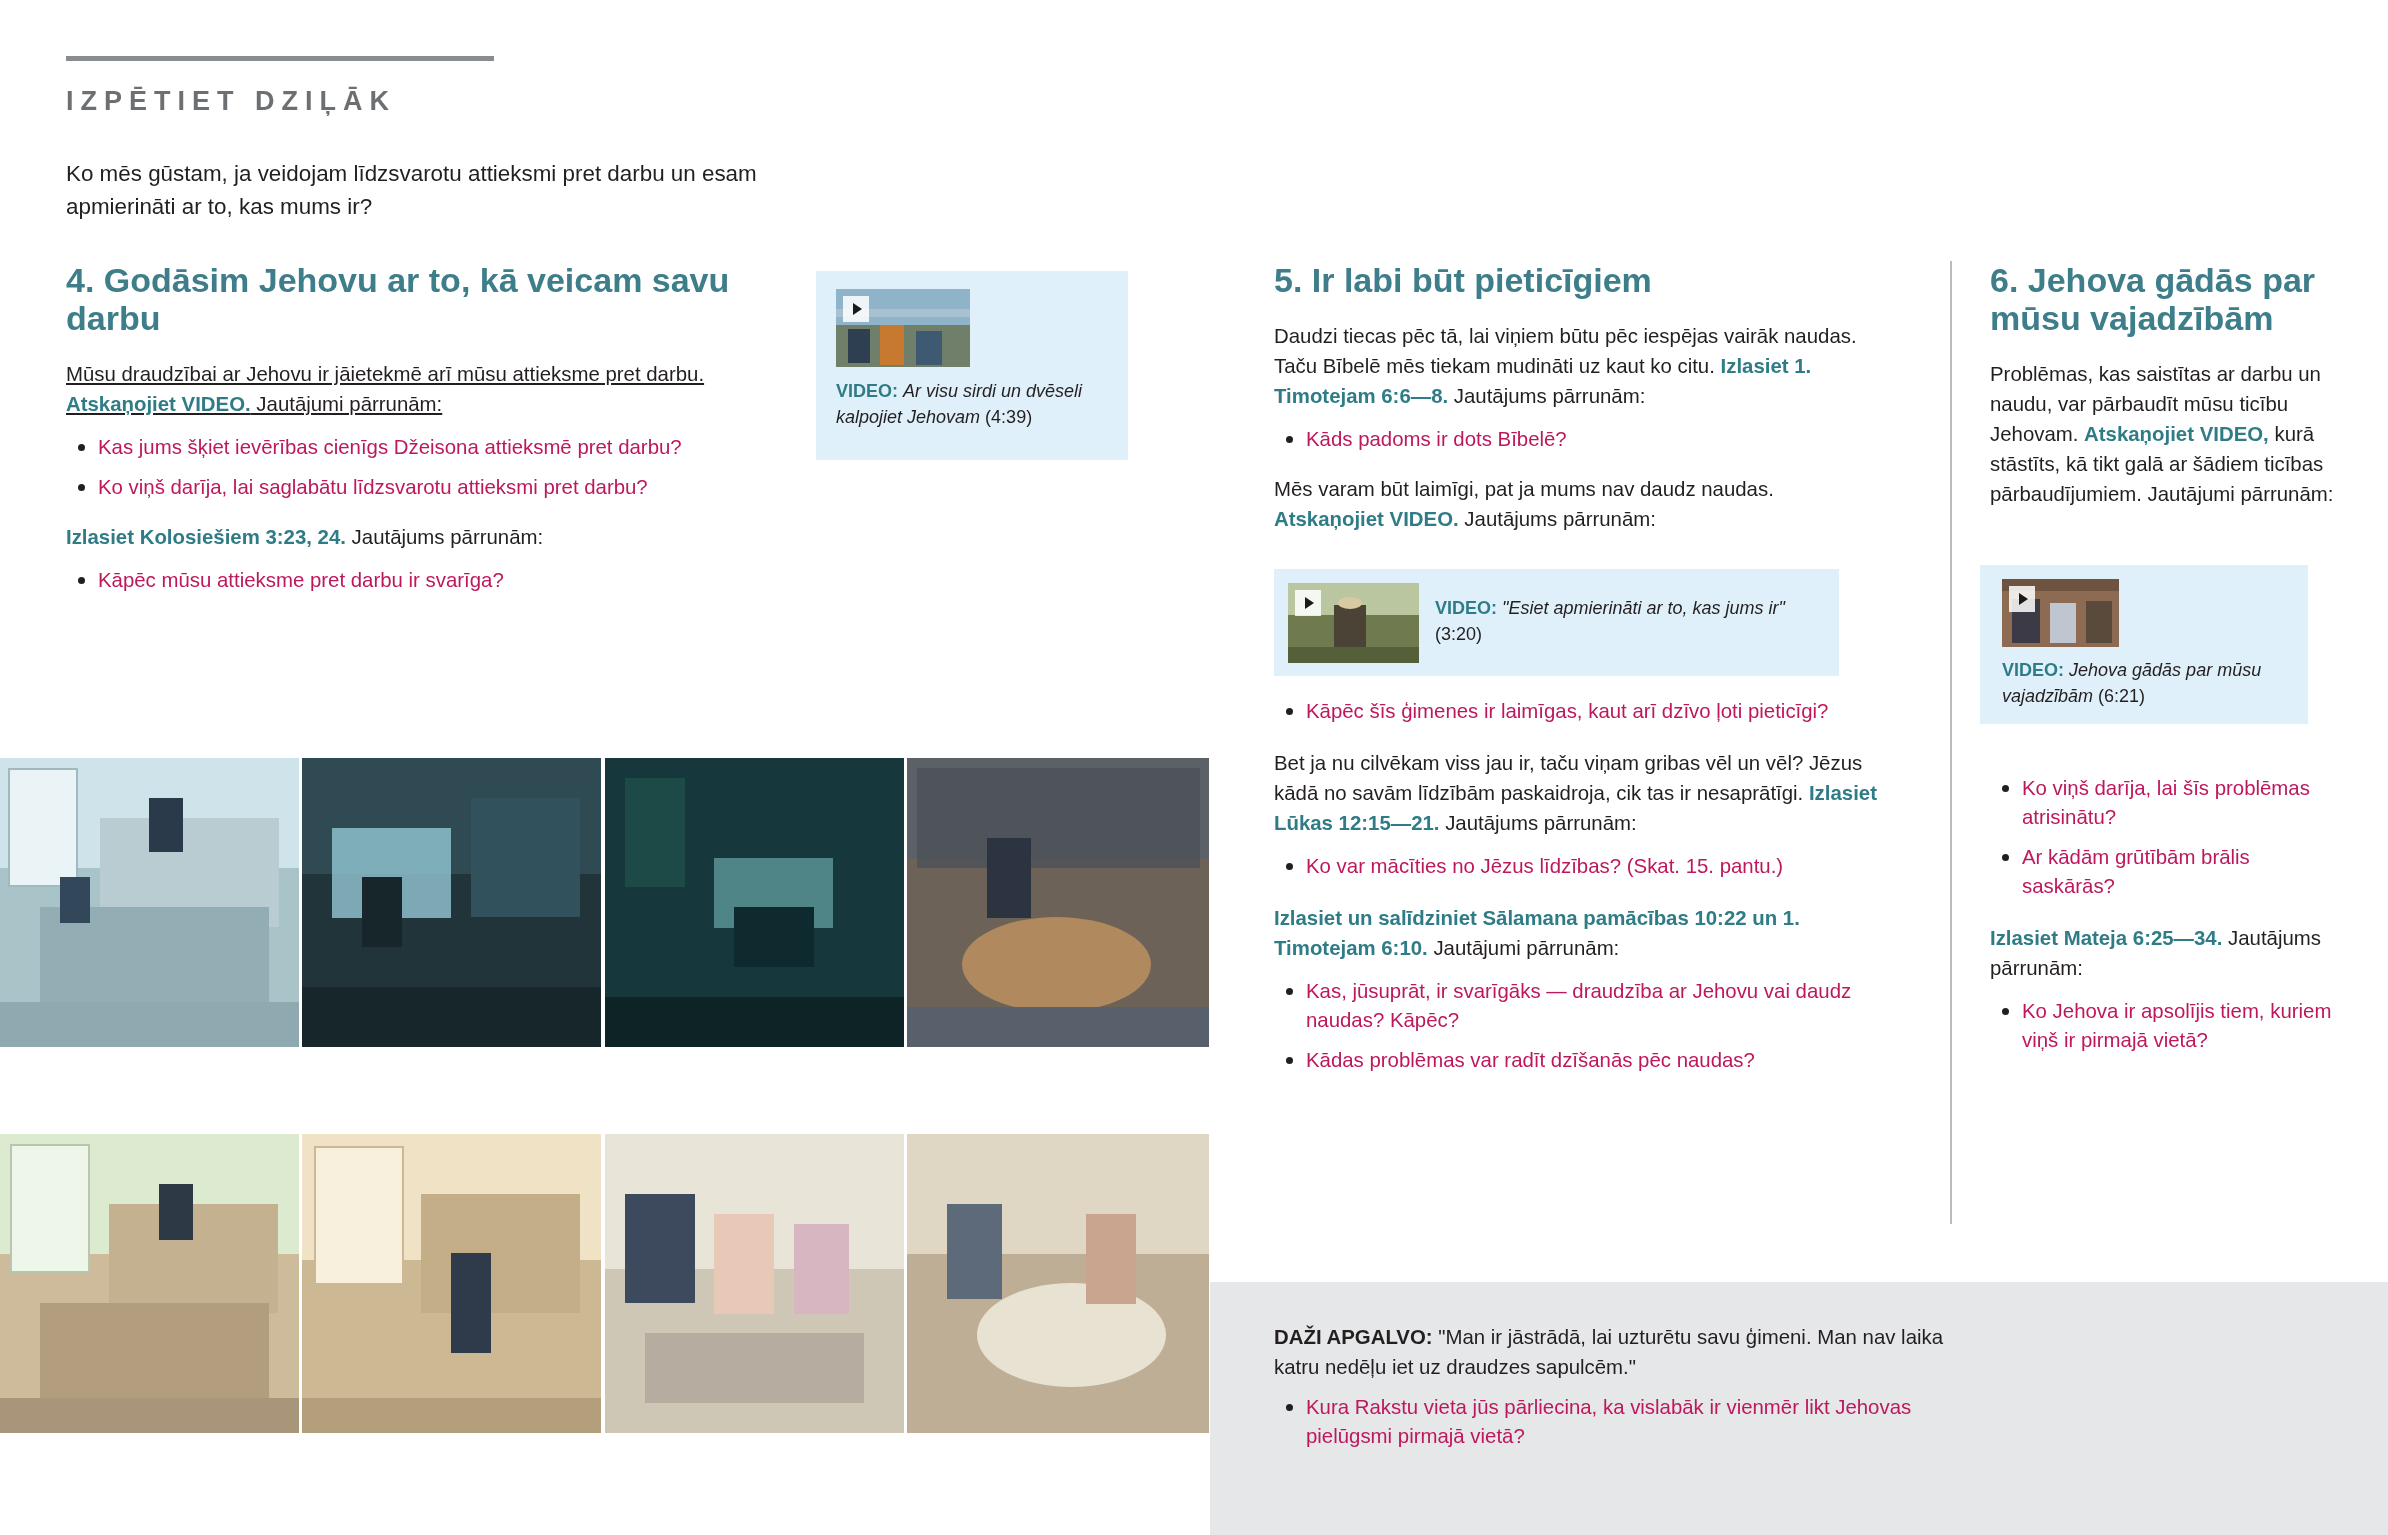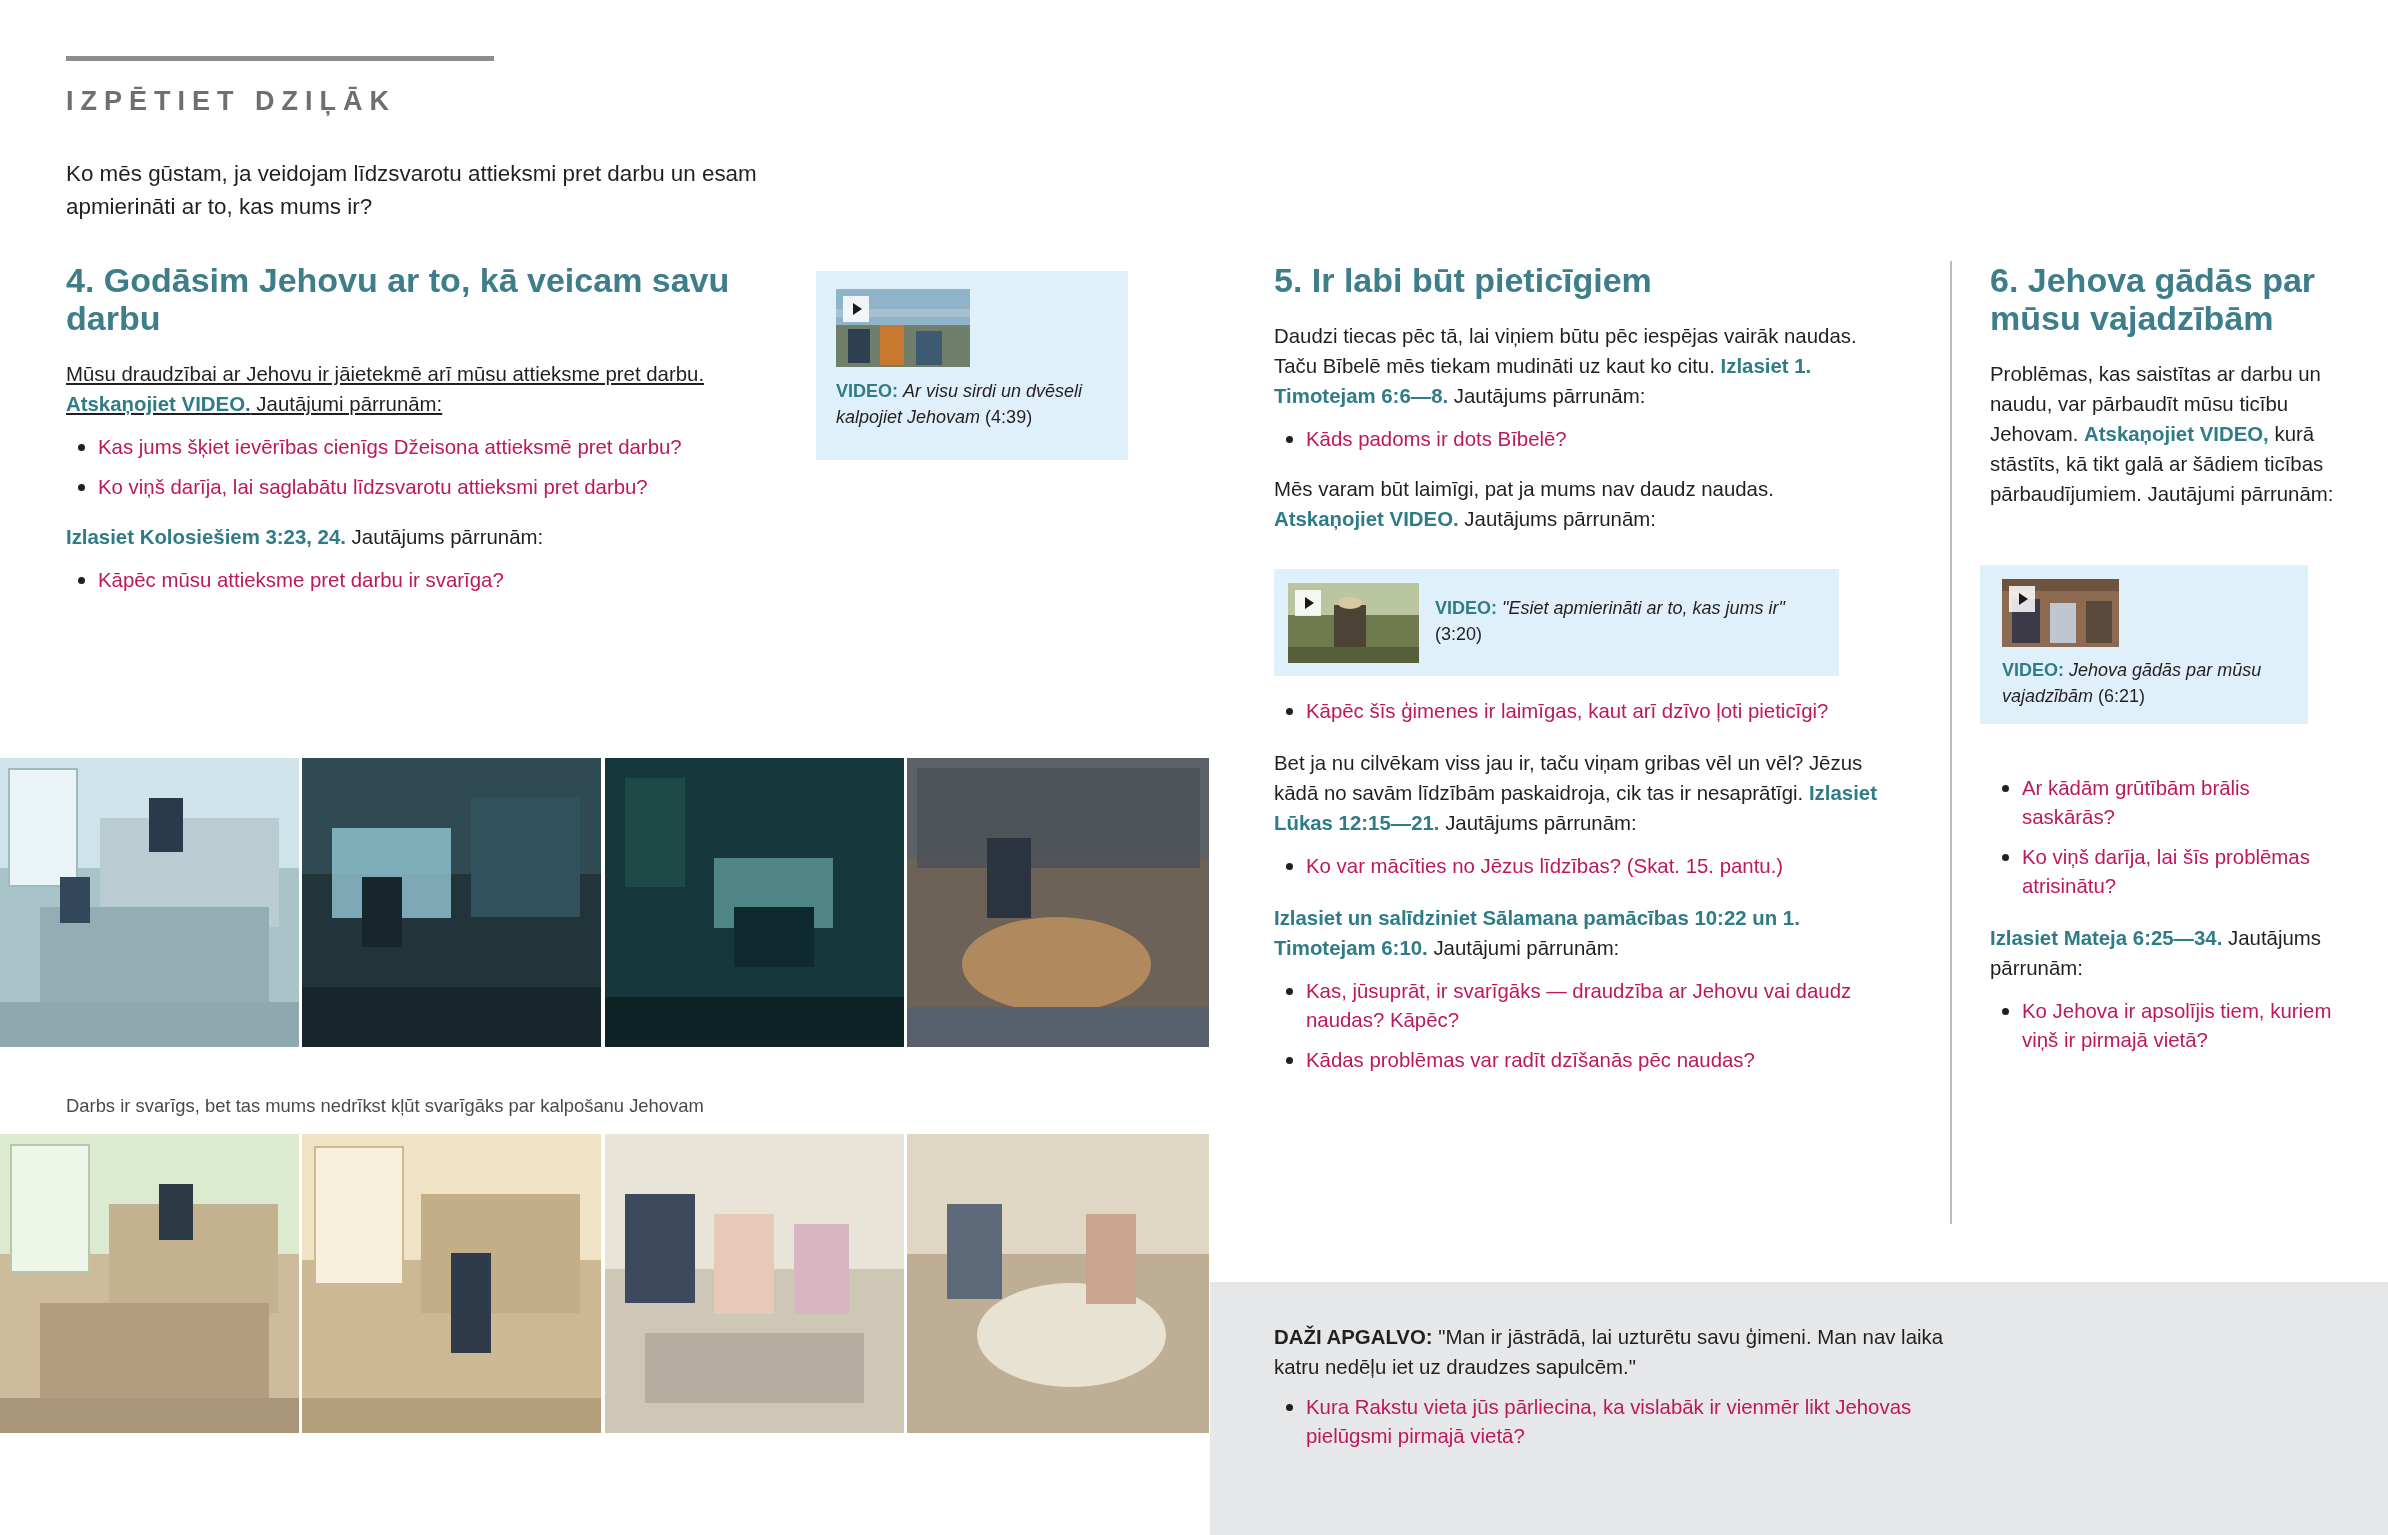--- a/index.html
+++ b/index.html
@@ -150,21 +150,20 @@
       <div class="fg" style="left:0; top:239px; width:299px; height:50px; background:#0d2326;"></div>
     </div>
     <div class="tile" style="left:907px; top:0; width:302px; height:289px; background:linear-gradient(#5b6166 0 35%, #6c6257 35% 100%);">
       <div class="fg" style="left:10px; top:10px; width:283px; height:100px; background:#4c5157; opacity:.8;"></div>
       <div class="fg" style="left:55px; top:159px; width:189px; height:95px; border-radius:50%; background:#b08a5e;"></div>
       <div class="fg" style="left:80px; top:80px; width:44px; height:80px; background:#2b3440;"></div>
       <div class="fg" style="left:0; top:249px; width:302px; height:40px; background:#58616b;"></div>
     </div>
   </div>
 
-  <div class="caption-img" style="left:66px; top:1095px; width:846px;">Darbs ir svarīgs, bet tas mums nedrīkst kļūt svarīgāks par kalpošanu Jehovam</div>
 
   <div class="illus" style="left:0px; top:1134px; width:1210px; height:299px;">
     <div class="tile" style="left:0; top:0; width:299px; height:299px; background:linear-gradient(#dcead0 0 40%, #cdbb9b 40% 100%);">
       <div class="fg" style="left:10px; top:10px; width:80px; height:129px; background:#eef6e9; border:2px solid #b9c6ad;"></div>
       <div class="fg" style="left:109px; top:70px; width:169px; height:109px; background:#c3b190;"></div>
       <div class="fg" style="left:40px; top:169px; width:229px; height:100px; background:#b29e7e;"></div>
       <div class="fg" style="left:159px; top:50px; width:34px; height:56px; background:#2d3a46;"></div>
       <div class="fg" style="left:0; top:264px; width:299px; height:35px; background:#a8957a;"></div>
     </div>
     <div class="tile" style="left:302px; top:0; width:299px; height:299px; background:linear-gradient(#f0e2c4 0 42%, #cdb894 42% 100%);">
@@ -260,22 +259,22 @@
     </div>
     <div class="vcap" style="position:absolute; left:22px; top:92px; width:289px;">
       <b>VIDEO:</b>
       <i>Jehova gādās par mūsu vajadzībām</i>
       <span>(6:21)</span>
     </div>
   </div>
 
   <div class="col" style="left:1990px; top:774px; width:348px;">
     <ul class="qs" style="margin-top:0;">
+      <li>Ko viņš darīja, lai šīs problēmas atrisinātu?</li>
       <li>Ar kādām grūtībām brālis saskārās?</li>
-      <li>Ko viņš darīja, lai šīs problēmas atrisinātu?</li>
     </ul>
 
     <p class="body" style="margin-top:22px;">
       <span class="teal">Izlasiet Mateja 6:25—34.</span><span> Jautājums pārrunām:</span>
     </p>
 
     <ul class="qs">
       <li>Ko Jehova ir apsolījis tiem, kuriem viņš ir pirmajā vietā?</li>
     </ul>
   </div>

